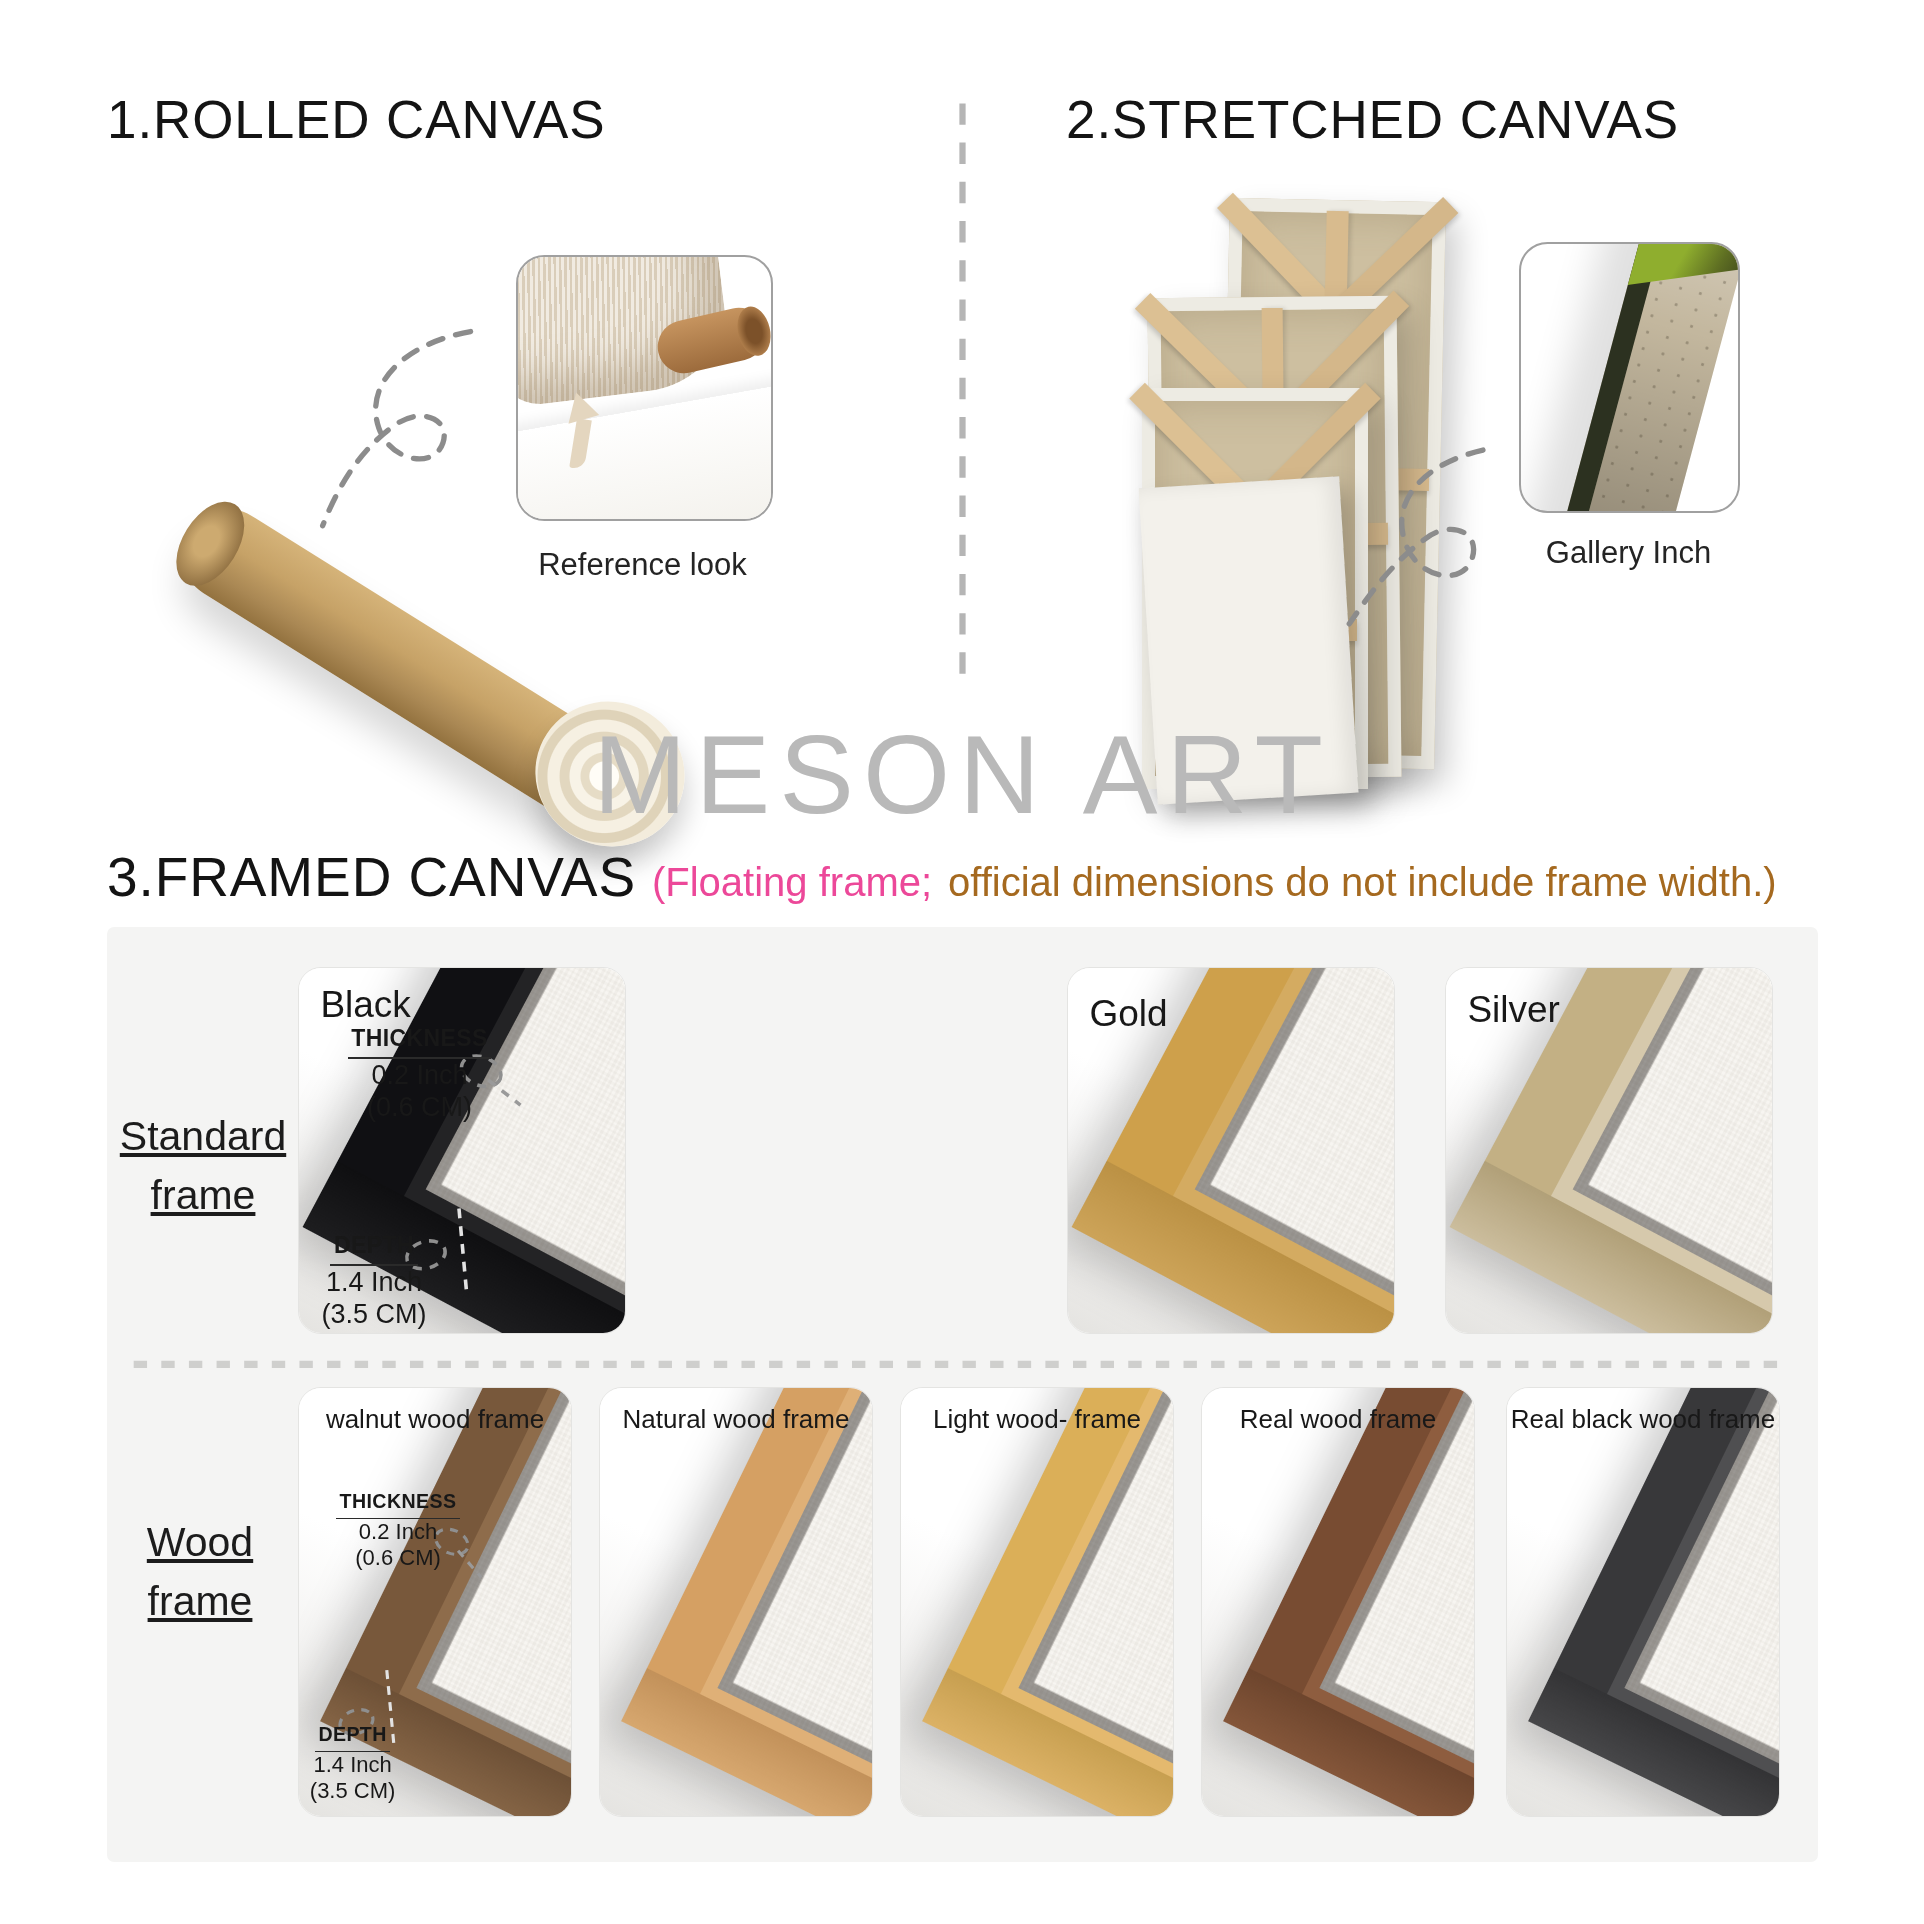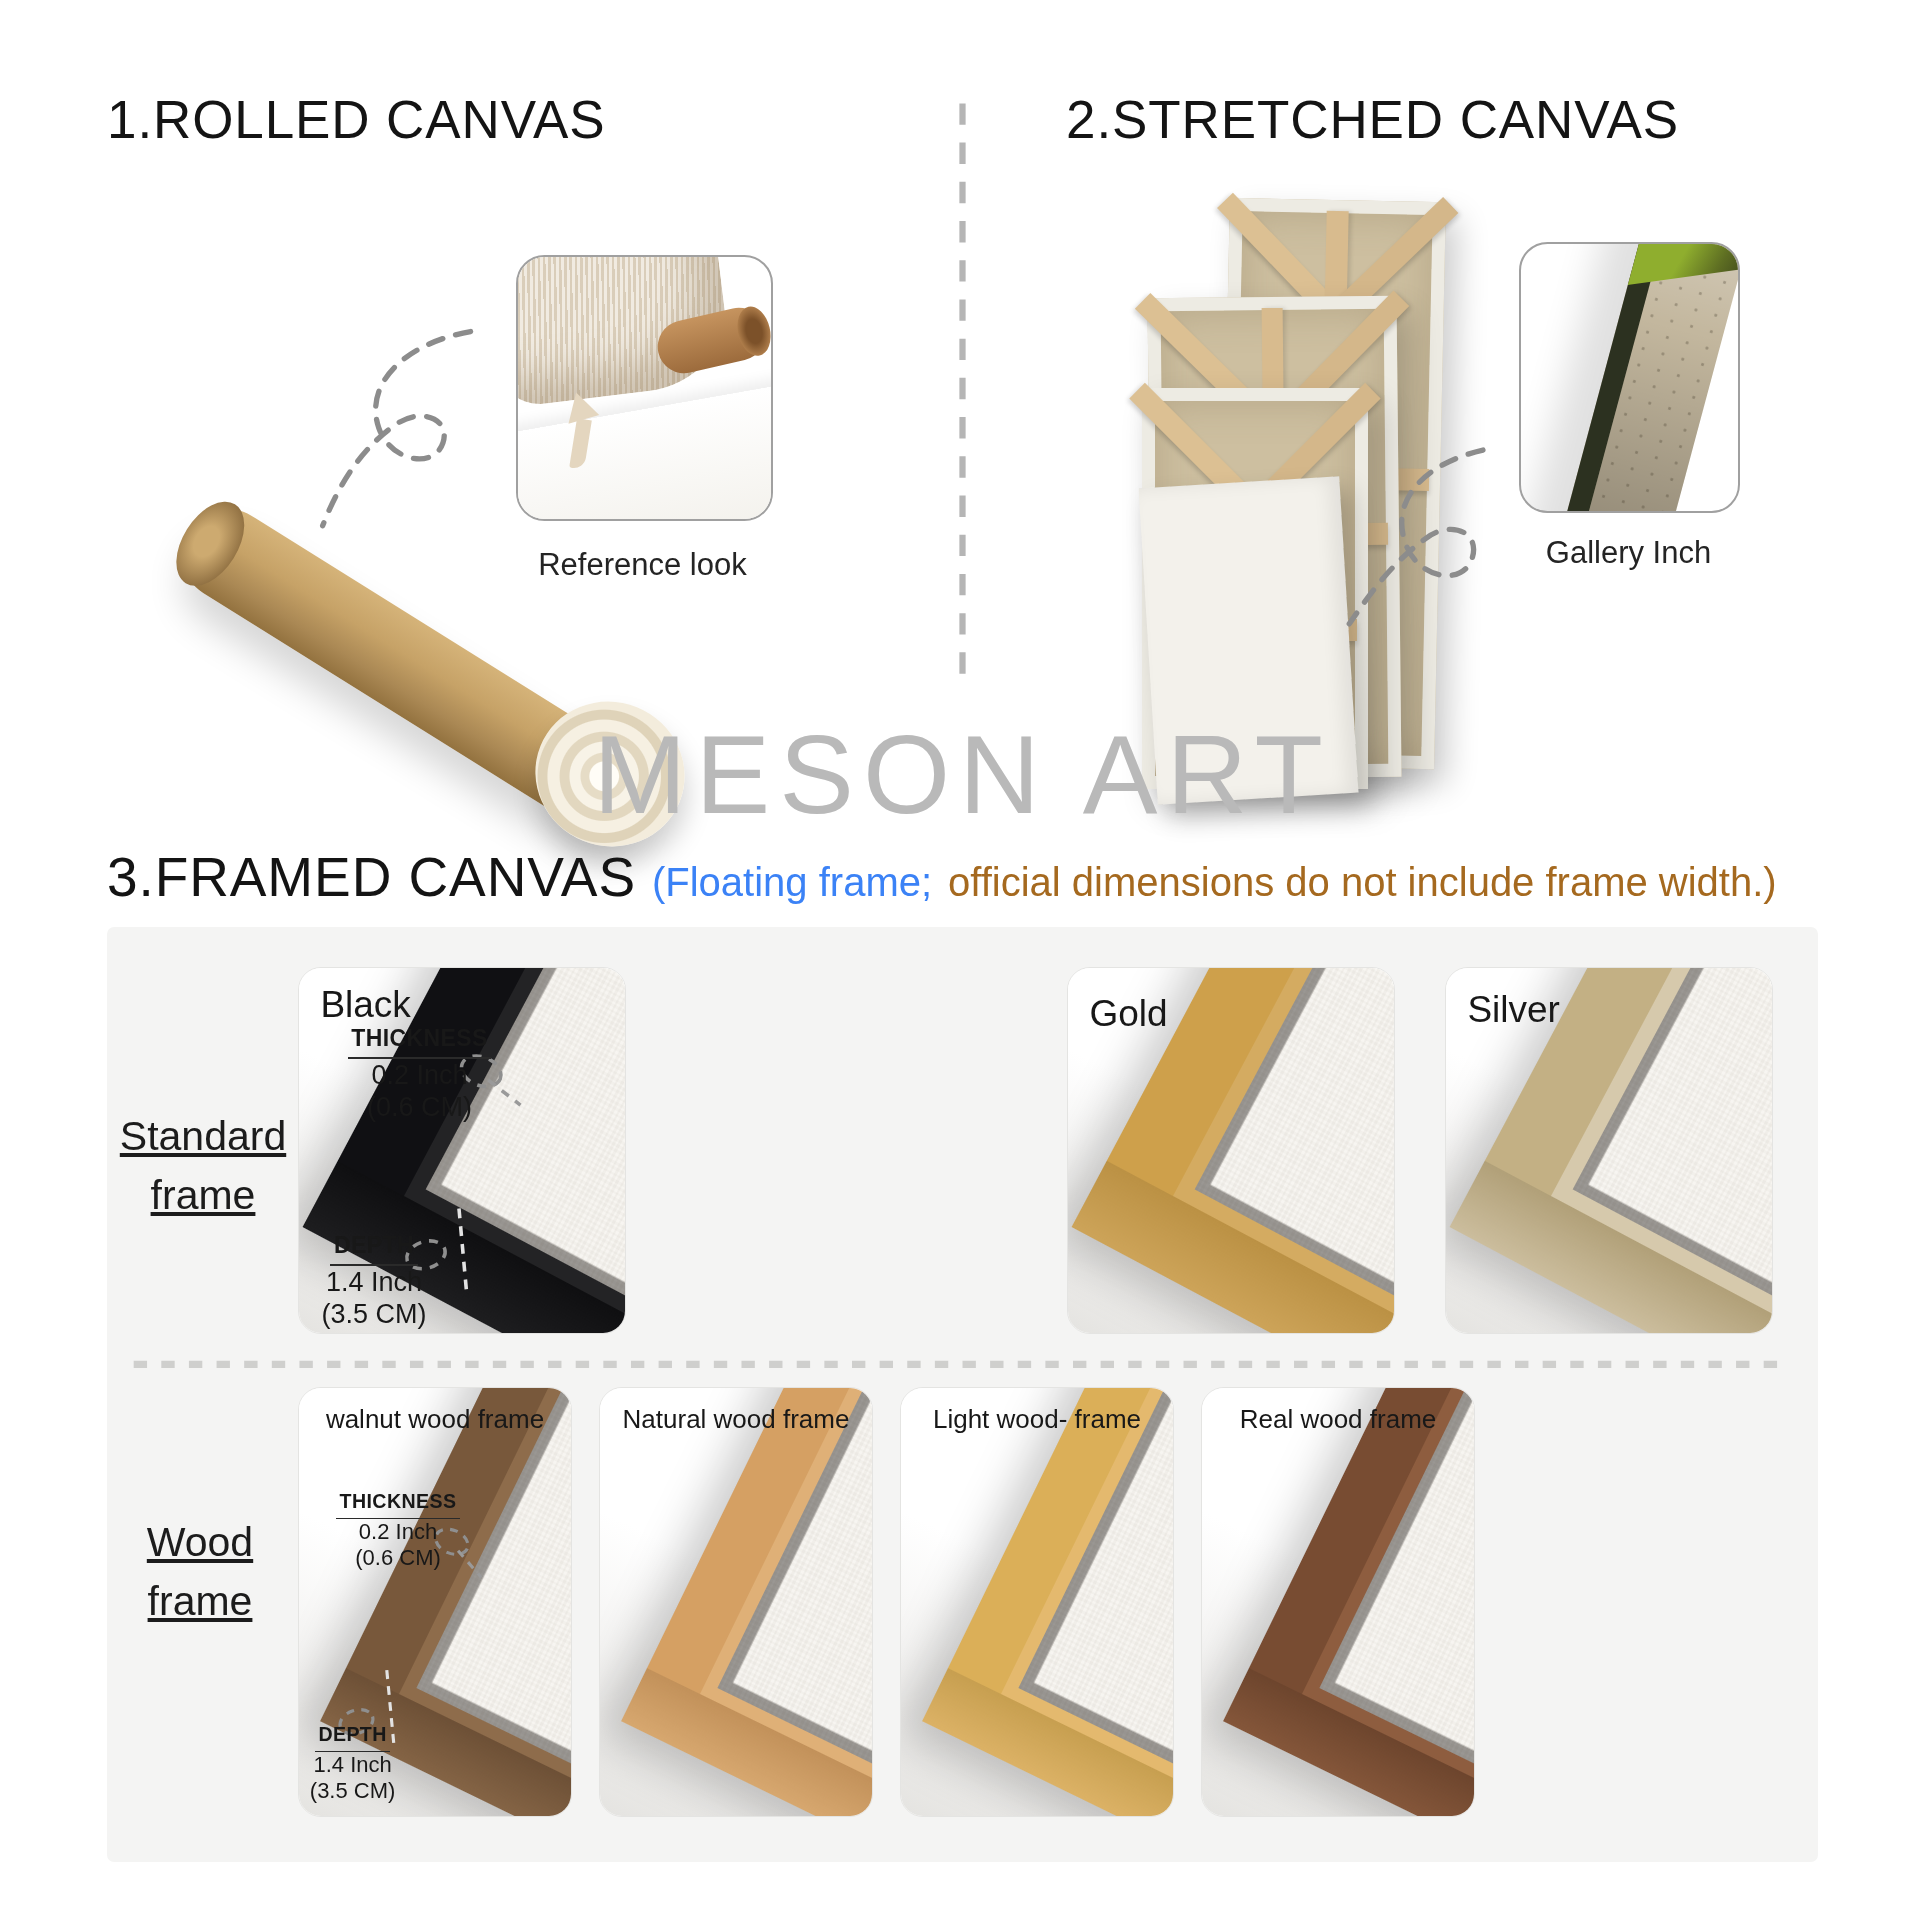--- a/index.html
+++ b/index.html
@@ -124,21 +124,21 @@
     font-size:112px; letter-spacing:9px; color:#b9b9b9; font-weight:400;
     font-family:"Liberation Sans", sans-serif; white-space:nowrap;
   }
 
   
   .h3-line {
     position:absolute; left:107px; top:845px; display:flex; align-items:baseline; gap:16px;
     white-space:nowrap;
   }
   .h3-title { font-size:55px; letter-spacing:0.9px; color:#141414; }
-  .h3-note  { font-size:40px; color:#3b82f6; }
+  .h3-note  { font-size:40px; color:#ec4899; }
   .h3-note-accent { font-size:40px; }
 
   
   .panel { position:absolute; left:107px; top:927px; width:1711px; height:935px;
            background:#f4f4f3; border-radius:7.1px; }
   .row-label {
     position:absolute; width:196px; text-align:center;
     font-size:41px; color:#1c1c1c; line-height:1.45;text-decoration:underline;
   }
 
@@ -319,20 +319,26 @@
     <div class="card-label wood-label">Light wood- frame</div>
   </div>
 
   <div class="card wood" style="left:1201px">
     <div class="photo">
       <div class="corner" style="--frame: #8e5d3f; --side: #6d452d;"></div>
     </div>
     <div class="card-label wood-label">Real wood frame</div>
   </div>
 
+  <div class="card wood" style="left:1506px">
+    <div class="photo">
+      <div class="corner" style="--frame: #4f4f51; --side: #333335;"></div>
+    </div>
+    <div class="card-label wood-label">Real black wood frame</div>
+  </div>
 
   <svg class="overlay" width="1925" height="1925" viewBox="0 0 2160 2160">
 
     <line x1="1080" y1="116" x2="1080" y2="762" stroke="#b5b5b5" stroke-width="7" stroke-dasharray="24 20"></line>
 
     <path d="M 528 372 C 455 385 408 430 425 480 C 438 518 487 527 497 497 C 506 470 472 456 443 477 C 402 506 378 549 362 590" fill="none" stroke="#8c8c8c" stroke-width="6" stroke-dasharray="17 15" stroke-linecap="round"></path>
 
     <path d="M 1664 505 C 1598 520 1558 562 1578 612 C 1592 650 1642 658 1652 626 C 1661 597 1628 583 1600 604 C 1560 633 1536 668 1514 700" fill="none" stroke="#8c8c8c" stroke-width="6" stroke-dasharray="17 15" stroke-linecap="round"></path>
 
     <line x1="150" y1="1531" x2="2010" y2="1531" stroke="#cfcfcd" stroke-width="8" stroke-dasharray="15 16"></line>

